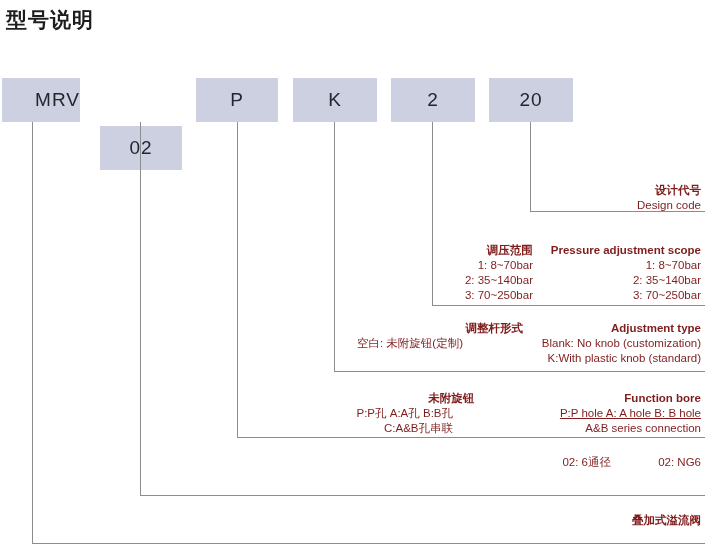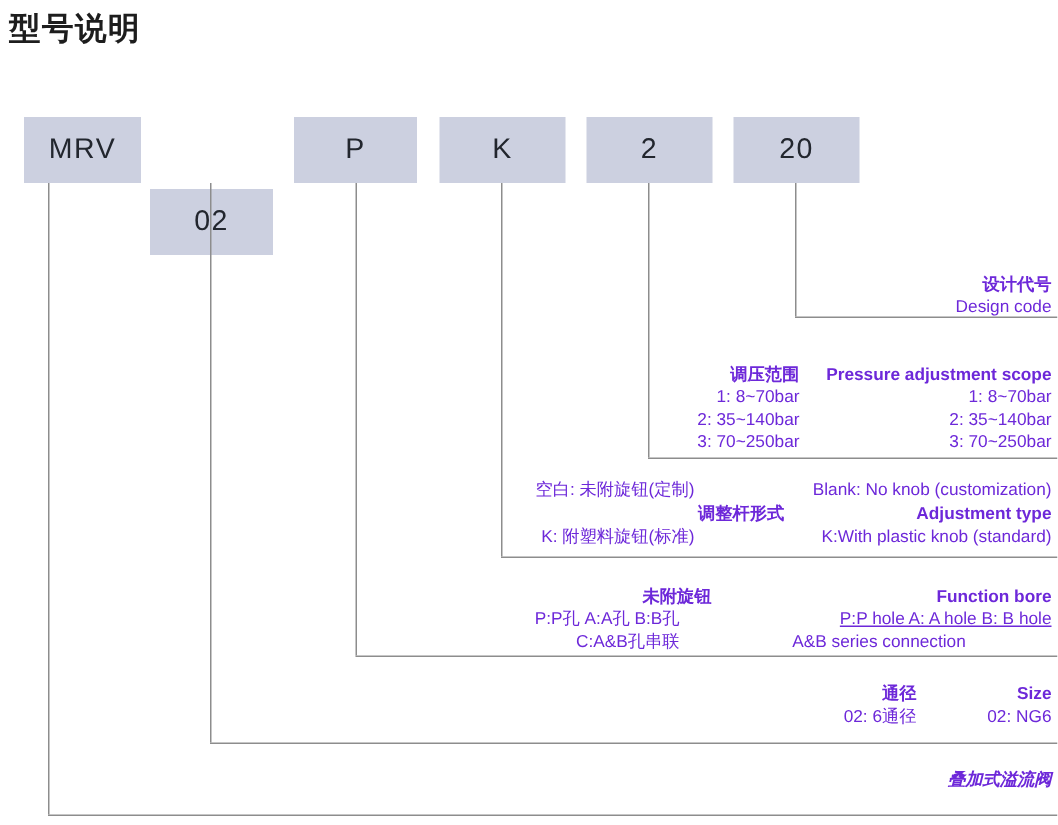--- a/index.html
+++ b/index.html
@@ -59,21 +59,21 @@
   }
   .hline {
     position: absolute;
     height: 1px;
     background: #8d8d8d;
   }
 
   
   .annot {
     position: absolute;
-    color: #6d28d9;
+    color: #7f1d1d;
   }
   .annot .row {
     display: flex;
     justify-content: flex-end;
     align-items: baseline;
     white-space: nowrap;
     line-height: 15px;
     font-size: 11.5px;
   }
   .annot .row.head {
@@ -90,21 +90,21 @@
   .cn.b, .en.b { font-weight: bold; }
 </style>
 </head>
 <body>
 
 <div id="page">
 
   <div class="title">型号说明</div>
 
   <div class="code-row">
-    <div class="code-box" style="left:16px;  width:78px;">
+    <div class="code-box" style="left:2px;  width:78px;justify-content:flex-end;">
         <span>MRV</span>
       </div>
     <div class="code-box" style="left:100px;width:82px;margin-top:48px;">
         <span>02</span>
       </div>
     <div class="code-box" style="left:196px;width:82px;">
         <span>P</span>
       </div>
     <div class="code-box" style="left:293px;width:84px;">
         <span>K</span>
@@ -157,59 +157,54 @@
       <span class="cn" style="width:180px;">2: 35~140bar</span>
       <span class="en" style="width:150px;">2: 35~140bar</span>
     </div>
     <div class="row">
       <span class="cn" style="width:180px;">3: 70~250bar</span>
       <span class="en" style="width:150px;">3: 70~250bar</span>
     </div>
   </div>
 
   <div class="annot" style="right:4px; top:320px; width:410px;">
+    <div class="row head">
+      <span class="cn b" style="padding-right:88px;">调整杆形式</span>
+      <span class="en b">Adjustment type</span>
+    </div>
     <div class="row">
       <span class="cn">空白: 未附旋钮(定制)</span>
       <span class="en" style="width:220px;">Blank: No knob (customization)</span>
     </div>
-    <div class="row head">
-      <span class="cn b" style="padding-right:88px;">调整杆形式</span>
-      <span class="en b">Adjustment type</span>
-    </div>
-    <div class="row">
-      <span class="cn">K: 附塑料旋钮(标准)</span>
+    <div class="row">
       <span class="en" style="width:220px;">K:With plastic knob (standard)</span>
     </div>
   </div>
 
   <div class="annot" style="right:4px; top:390px; width:480px;">
     <div class="row head">
       <span class="cn b" style="padding-right:150px;">未附旋钮</span>
       <span class="en b">Function bore</span>
     </div>
     <div class="row">
       <span class="cn">P:P孔  A:A孔  B:B孔</span>
       <span class="en" style="width:230px;text-decoration:underline;">P:P hole   A: A hole   B: B hole</span>
     </div>
     <div class="row">
       <span class="cn">C:A&amp;B孔串联</span>
-      <span class="en" style="width:230px;text-align:center;">A&amp;B series connection</span>
+      <span class="en" style="width:230px;">A&amp;B series connection</span>
     </div>
   </div>
 
   <div class="annot" style="right:4px; top:455px; width:300px;">
-    <div class="row head">
-      <span class="cn b" style="padding-right:18px;">通径</span>
-      <span class="en b" style="width:72px;">Size</span>
-    </div>
     <div class="row">
       <span class="cn">02: 6通径</span>
       <span class="en" style="width:72px;">02: NG6</span>
     </div>
   </div>
 
-  <div class="annot" style="right:4px; top:512px; width:300px;font-style:italic;">
+  <div class="annot" style="right:4px; top:512px; width:300px;">
     <div class="row head">
       <span class="en b">叠加式溢流阀</span>
     </div>
   </div>
 
 </div>
 
 </body></html>

